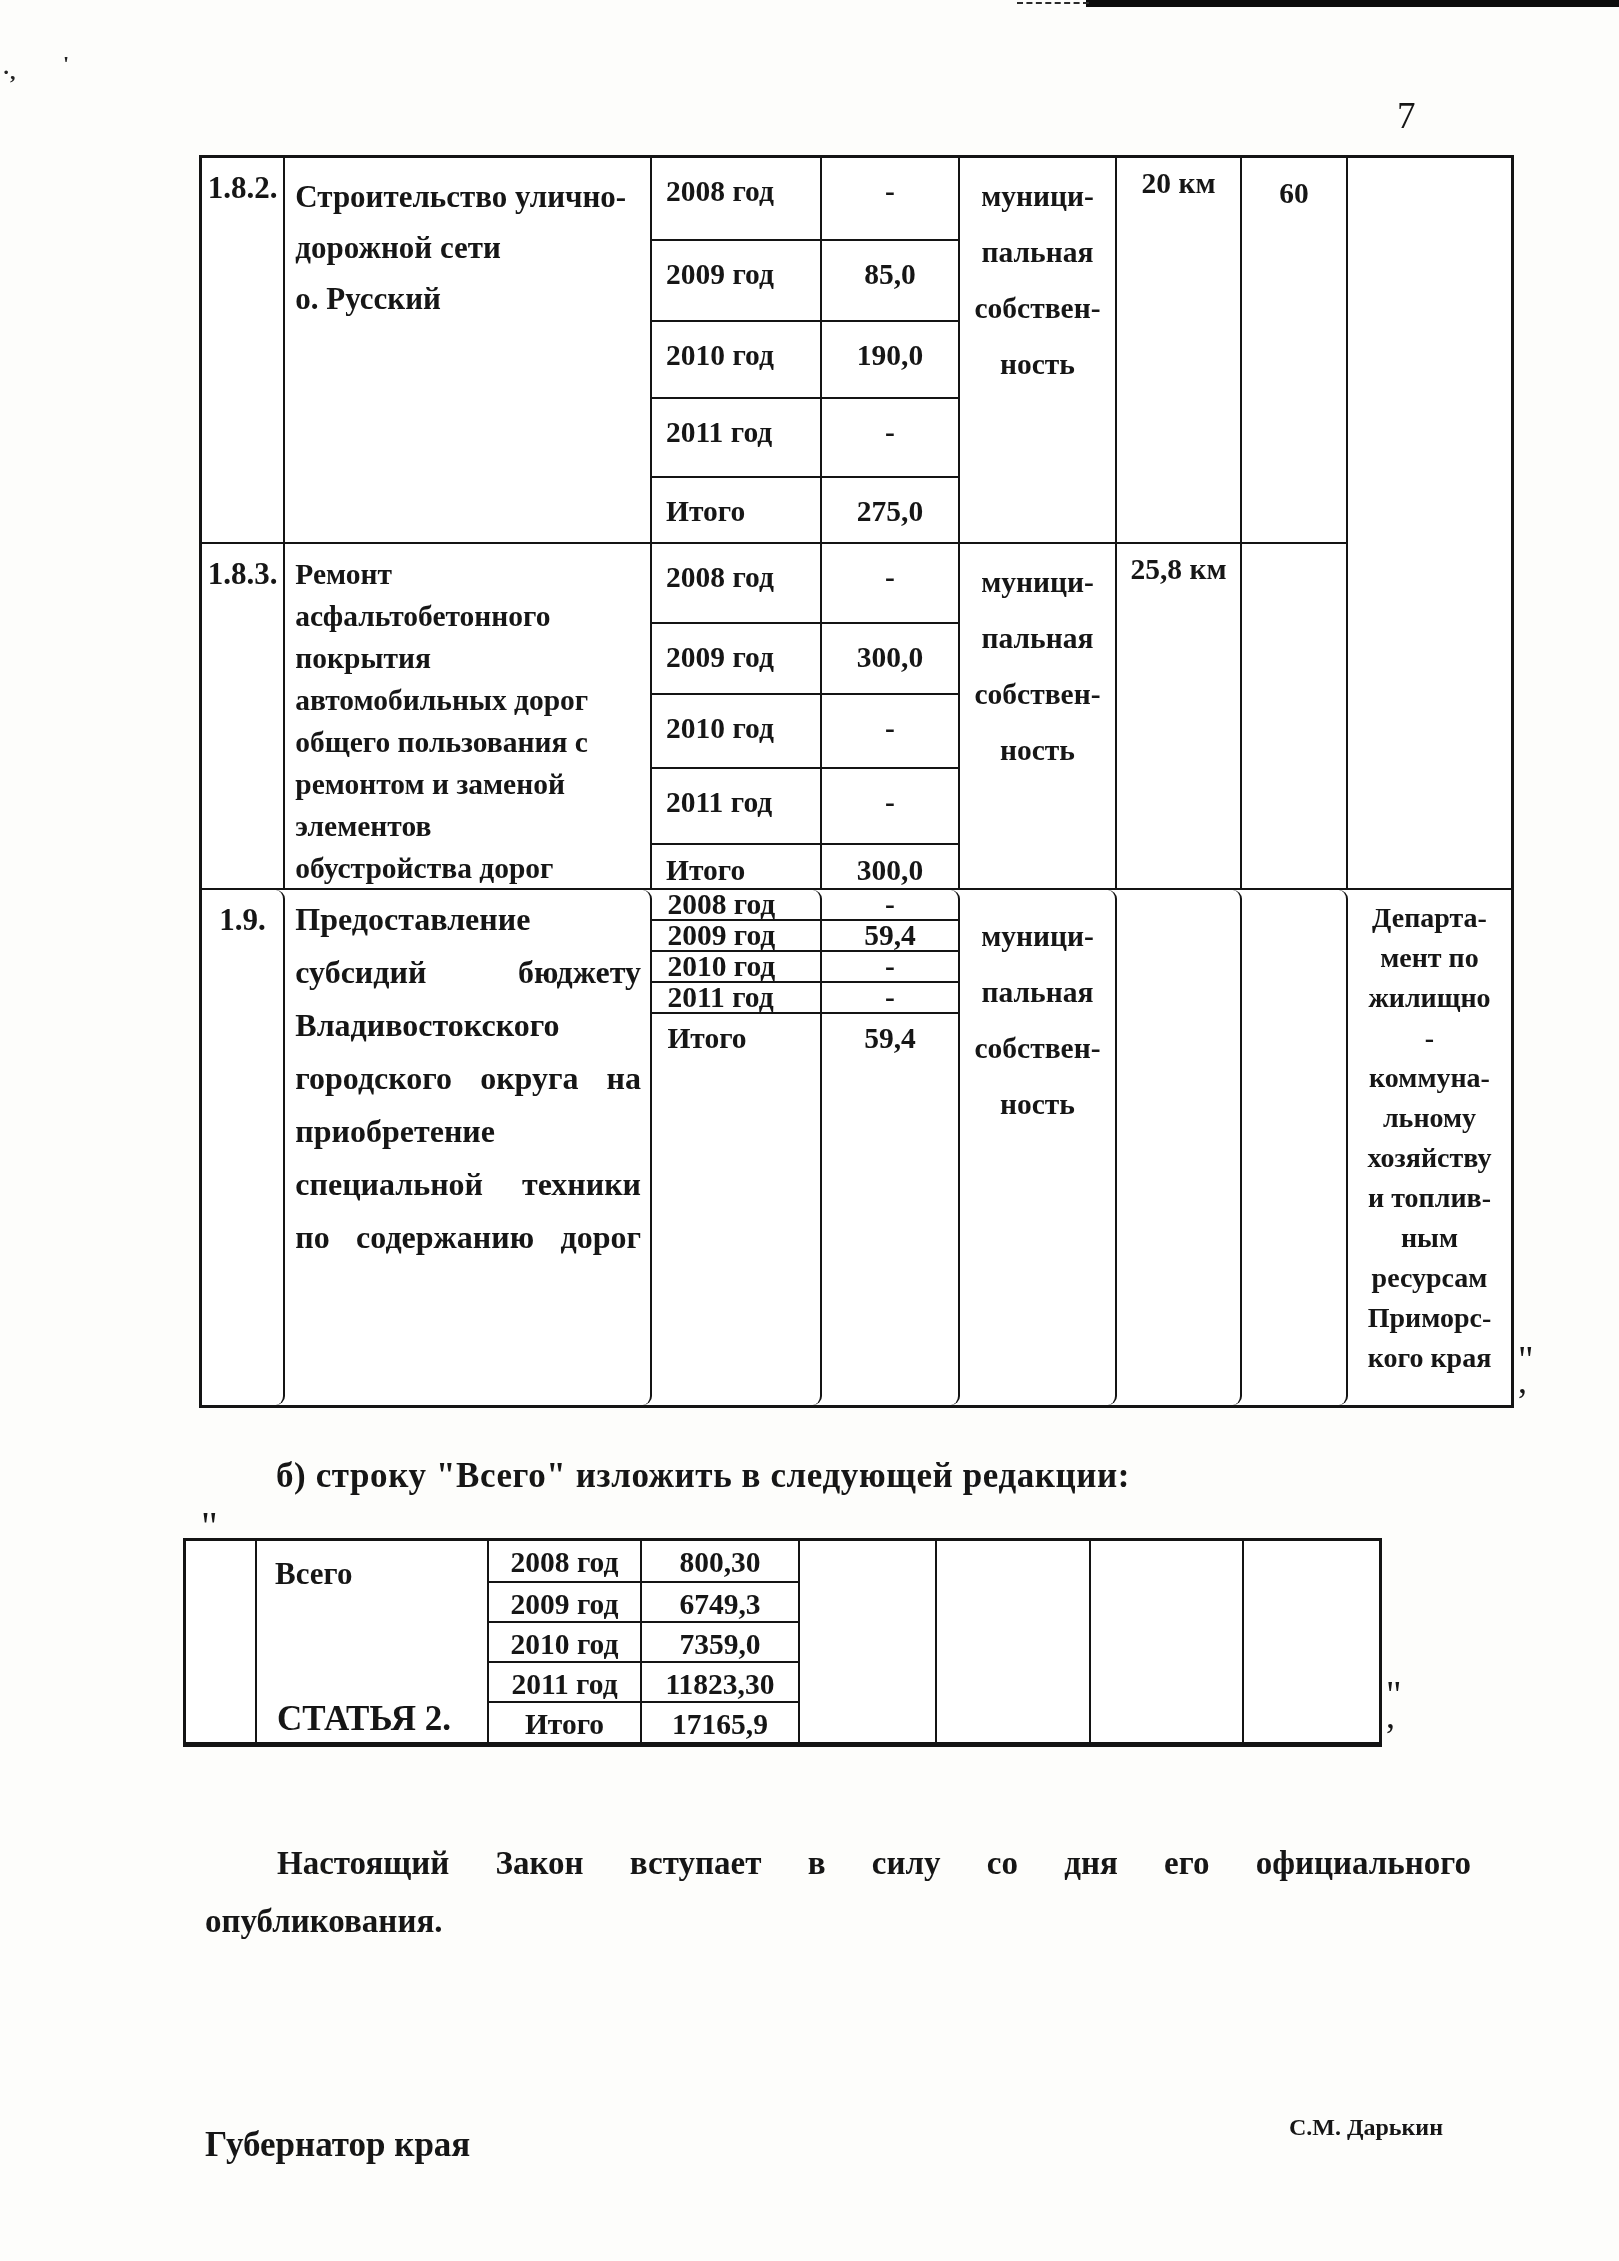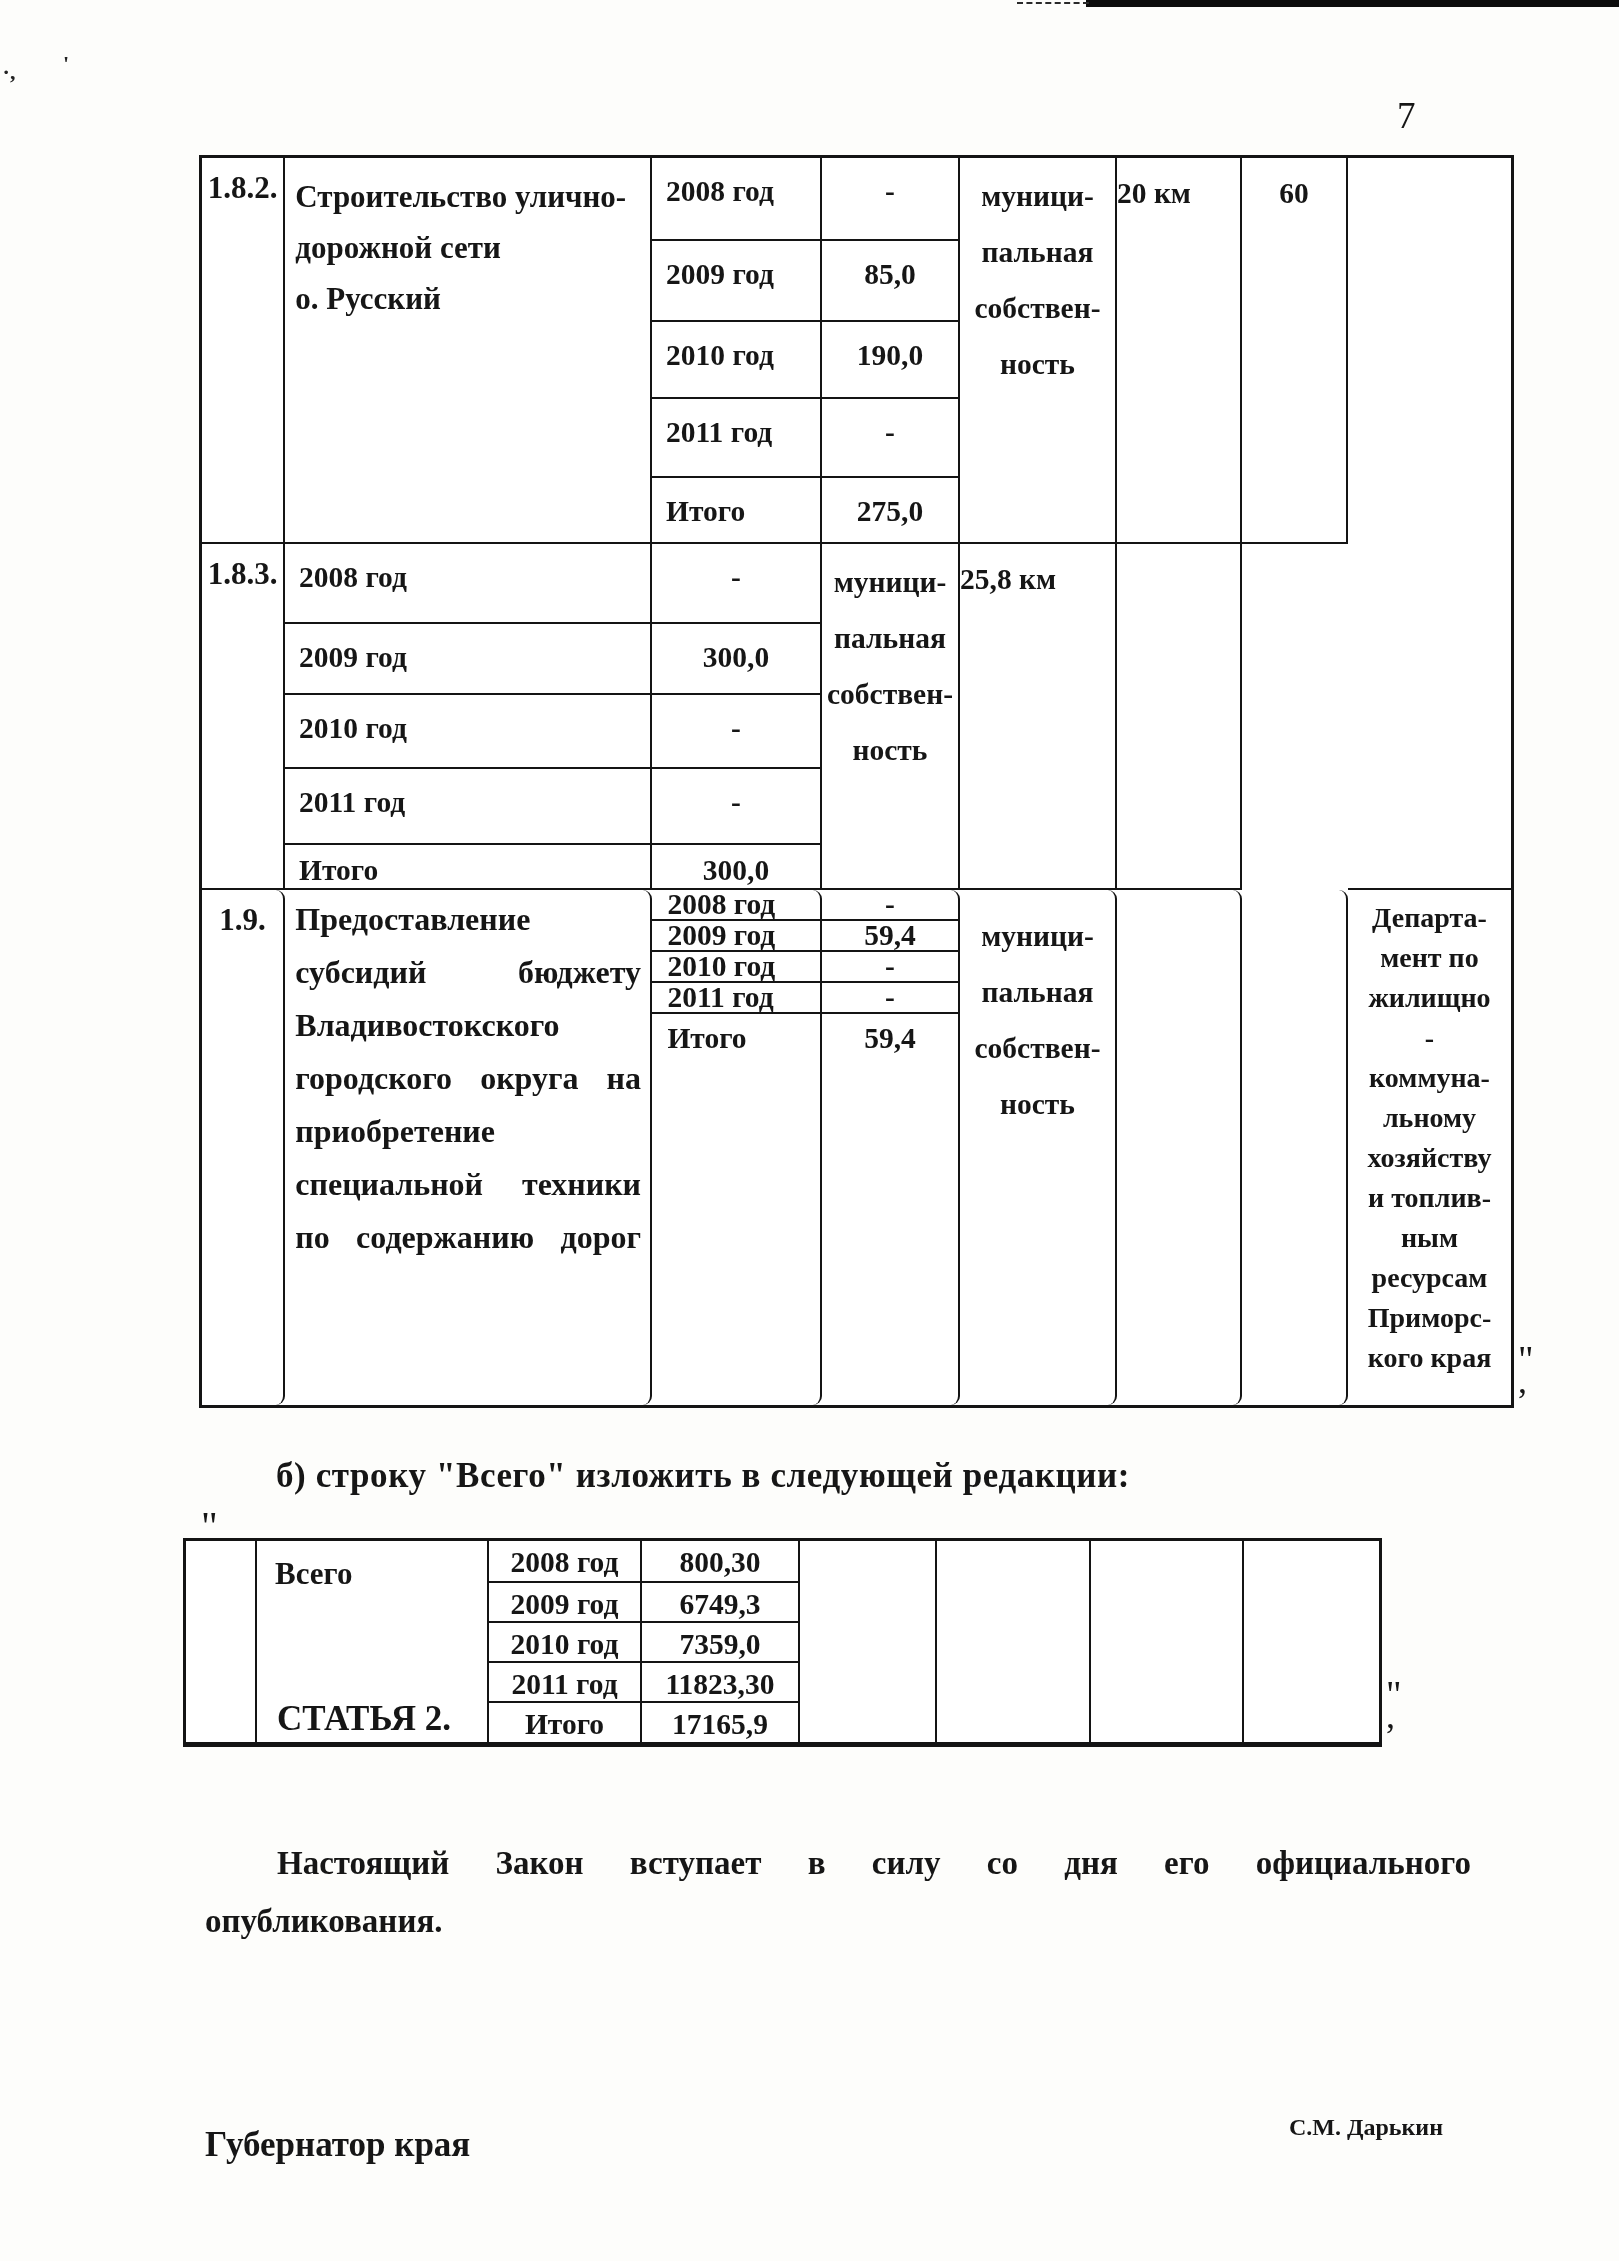--- a/index.html
+++ b/index.html
@@ -42,21 +42,21 @@
   .desc-just{line-height:53px;font-size:32px;padding-top:3px;}
   .jl{text-align:justify;text-align-last:justify;}
   .stack{display:flex;flex-direction:column;padding:0;}
   .sub{box-sizing:border-box;border-bottom:2.6px solid #141414;font-size:29.5px;}
   .sub.last{border-bottom:none;flex:1;}
   .ylab{padding-left:14px;padding-top:16.7px;}
   .ylab3{padding-left:15.4px;padding-top:0;line-height:29.5px;}
   .vval{text-align:center;padding-top:16.7px;}
   .vval3{text-align:center;padding-top:0;line-height:29.5px;}
   .own-cell{text-align:center;font-size:29.5px;line-height:56px;padding-top:10.3px;}
-  .km-cell{text-align:left;font-size:29.5px;padding-top:19px;}
+  .km-cell{text-align:center;font-size:29.5px;padding-top:9px;}
   .cnt-cell{text-align:center;font-size:29.5px;padding-top:19px;}
   .dept-cell{text-align:center;font-size:28px;line-height:40px;padding-top:7.7px;}
   
   .t-num{}
   .t-name{padding-top:15.4px;padding-left:18px;font-size:31px;}
   .t-ylab{text-align:center;padding-top:5.1px;line-height:32px;}
   .t-vval{text-align:center;padding-top:5.1px;line-height:32px;}
   
   .amend{left:276px;top:1456px;font-size:35px;letter-spacing:0.6px;}
   .quote-open{left:201px;top:1501px;font-size:41px;font-weight:400;}
@@ -105,20 +105,30 @@
     <div>муници-</div>
     <div>пальная</div>
     <div>собствен-</div>
     <div>ность</div>
   </div>
   <div class="cell km-cell">20 км</div>
   <div class="cell cnt-cell">60</div>
   <div class="cell nr" style="grid-column:8;grid-row:1/3;"></div>
 
   <div class="cell num-cell" style="grid-row:2">1.8.3.</div>
+  <div class="cell desc-cell desc-tight" style="grid-row:2">
+    <div>Ремонт</div>
+    <div>асфальтобетонного</div>
+    <div>покрытия</div>
+    <div>автомобильных дорог</div>
+    <div>общего пользования с</div>
+    <div>ремонтом и заменой</div>
+    <div>элементов</div>
+    <div>обустройства дорог</div>
+  </div>
   <div class="cell stack" style="grid-row:2">
     <div class="sub ylab" style="height:80px">2008 год</div>
     <div class="sub ylab" style="height:71px">2009 год</div>
     <div class="sub ylab" style="height:74px">2010 год</div>
     <div class="sub ylab" style="height:76px">2011 год</div>
     <div class="sub ylab last" style="padding-top:9px">Итого</div>
   </div>
   <div class="cell stack" style="grid-row:2">
     <div class="sub vval" style="height:80px">-</div>
     <div class="sub vval" style="height:71px">300,0</div>

